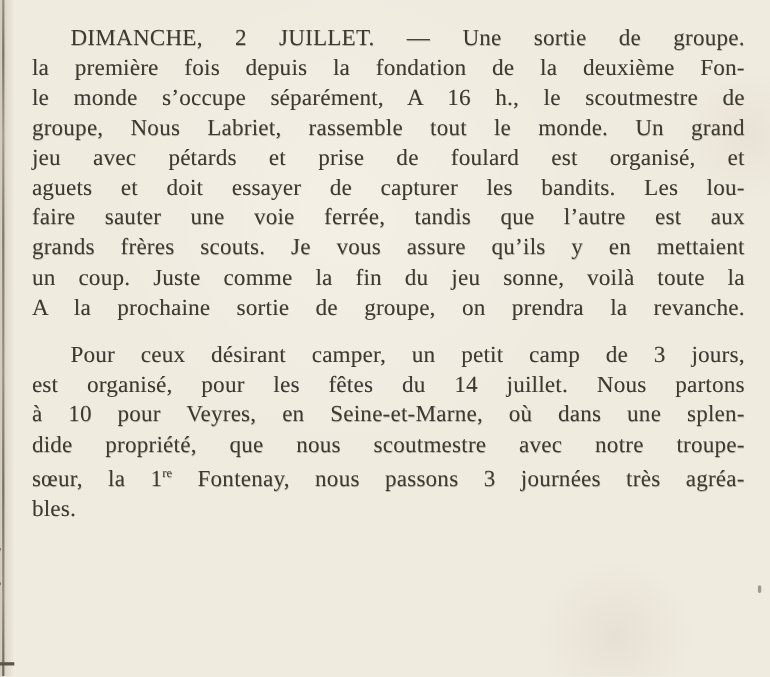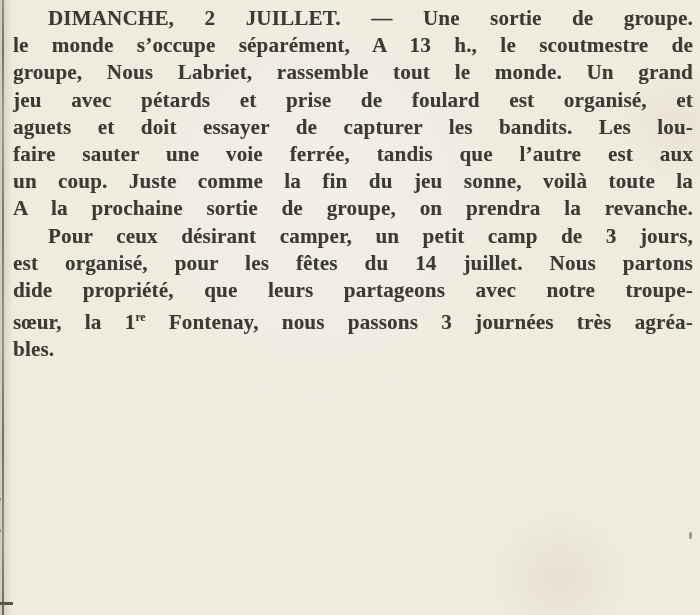--- a/index.html
+++ b/index.html
@@ -49,21 +49,21 @@
     position: absolute;
     left: 689px; top: 532px;
     width: 3px; height: 7px;
     background: rgba(90,86,73,0.55);
     border-radius: 2px;
   }
   .text-block {
     position: absolute;
     left: 13px; right: 7px; top: 5px;
   }
-  .para { margin: 0; font-weight: bold; }
+  .para { margin: 16px; }
   .line {
     font-size: 21px;
     line-height: 27.2px;
     letter-spacing: 0.2px;
     word-spacing: 1.5px;
     text-align: justify;
     text-align-last: justify;
     font-variant-numeric: oldstyle-nums;
     text-shadow: 0.4px 0.4px 0.6px rgba(62,58,48,0.32);
   }
@@ -82,31 +82,34 @@
 
   <div class="edge-line"></div>
   <div class="paren-mark"></div>
   <div class="bottom-tick"></div>
   <div class="speck"></div>
 
   <div class="text-block">
 
     <div class="para">
       <div class="line indent">DIMANCHE, 2 JUILLET. — Une sortie de groupe.</div>
-      <div class="line">le monde s’occupe séparément, A 13 h., le scoutmestre de</div>
+      <div class="line">la première fois depuis la fondation de la deuxième Fon-</div>
+      <div class="line">le monde s’occupe séparément, A 16 h., le scoutmestre de</div>
       <div class="line">groupe, Nous Labriet, rassemble tout le monde. Un grand</div>
       <div class="line">jeu avec pétards et prise de foulard est organisé, et</div>
       <div class="line">aguets et doit essayer de capturer les bandits. Les lou-</div>
       <div class="line">faire sauter une voie ferrée, tandis que l’autre est aux</div>
+      <div class="line">grands frères scouts. Je vous assure qu’ils y en mettaient</div>
       <div class="line">un coup. Juste comme la fin du jeu sonne, voilà toute la</div>
       <div class="line">A la prochaine sortie de groupe, on prendra la revanche.</div>
     </div>
 
     <div class="para">
       <div class="line indent">Pour ceux désirant camper, un petit camp de 3 jours,</div>
       <div class="line">est organisé, pour les fêtes du 14 juillet. Nous partons</div>
-      <div class="line">dide propriété, que leurs partageons avec notre troupe-</div>
+      <div class="line">à 10 pour Veyres, en Seine-et-Marne, où dans une splen-</div>
+      <div class="line">dide propriété, que nous scoutmestre avec notre troupe-</div>
       <div class="line"><span>sœur, la 1</span><span class="sup">re</span> <span>Fontenay, nous passons 3 journées très agréa-</span></div>
       <div class="line last">bles.</div>
     </div>
 
   </div>
 </div>
 
 </body></html>

